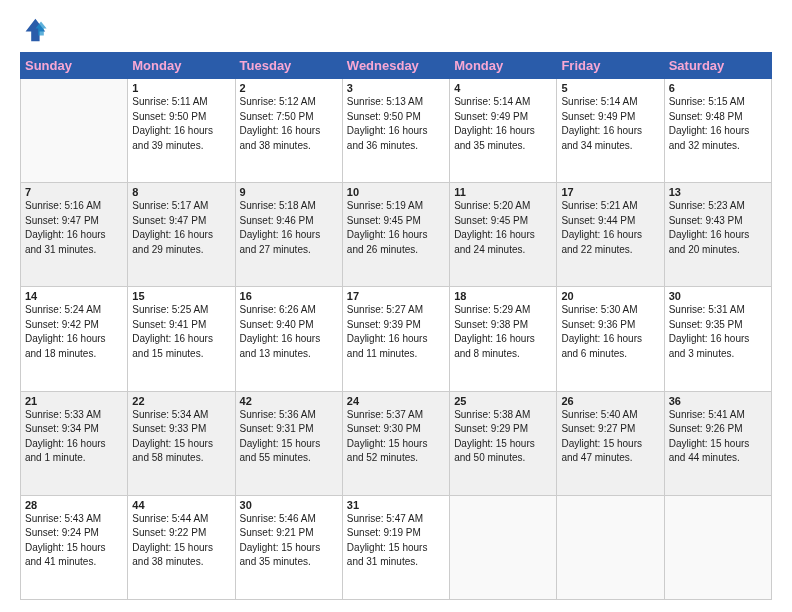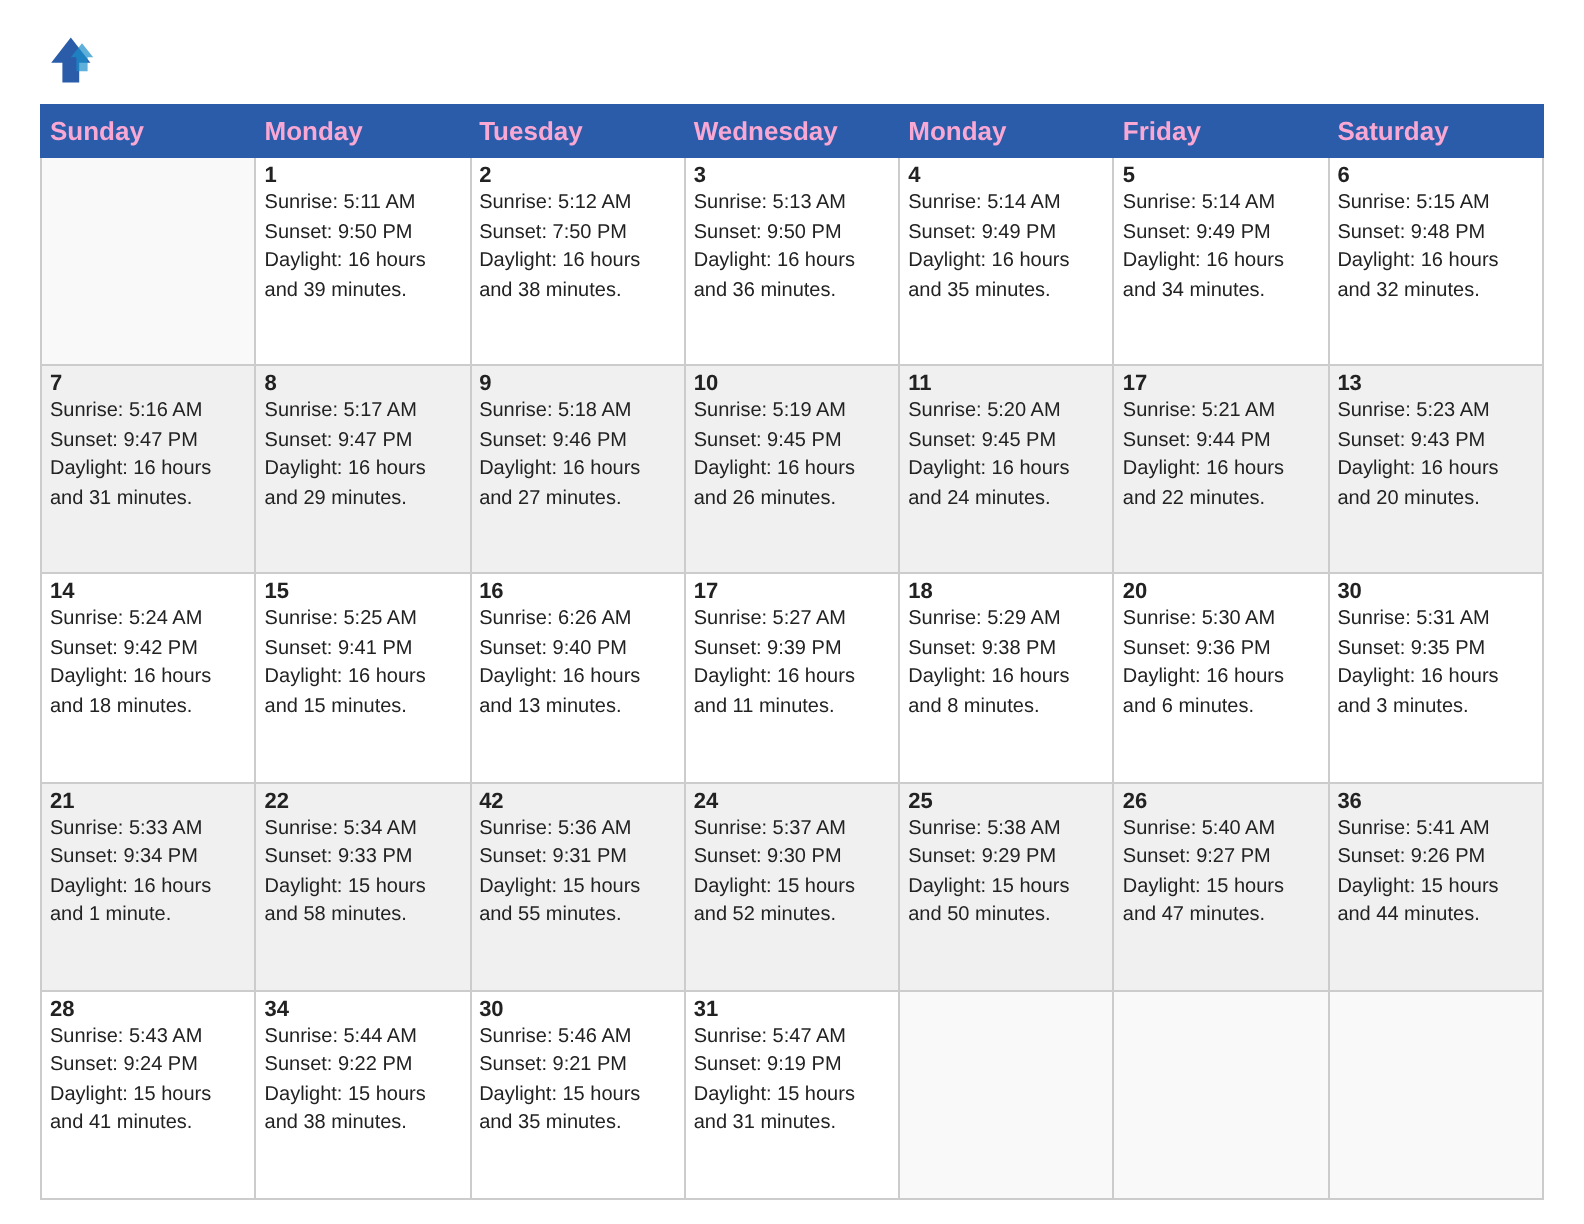--- a/index.html
+++ b/index.html
@@ -331,21 +331,21 @@
         </tr>
         <tr>
           <td>
             <span class="day-number">28</span>
             <div class="day-info">Sunrise: 5:43 AM
 Sunset: 9:24 PM
 Daylight: 15 hours
 and 41 minutes.</div>
           </td>
           <td>
-            <span class="day-number">34</span>
+            <span class="day-number">44</span>
             <div class="day-info">Sunrise: 5:44 AM
 Sunset: 9:22 PM
 Daylight: 15 hours
 and 38 minutes.</div>
           </td>
           <td>
             <span class="day-number">30</span>
             <div class="day-info">Sunrise: 5:46 AM
 Sunset: 9:21 PM
 Daylight: 15 hours

